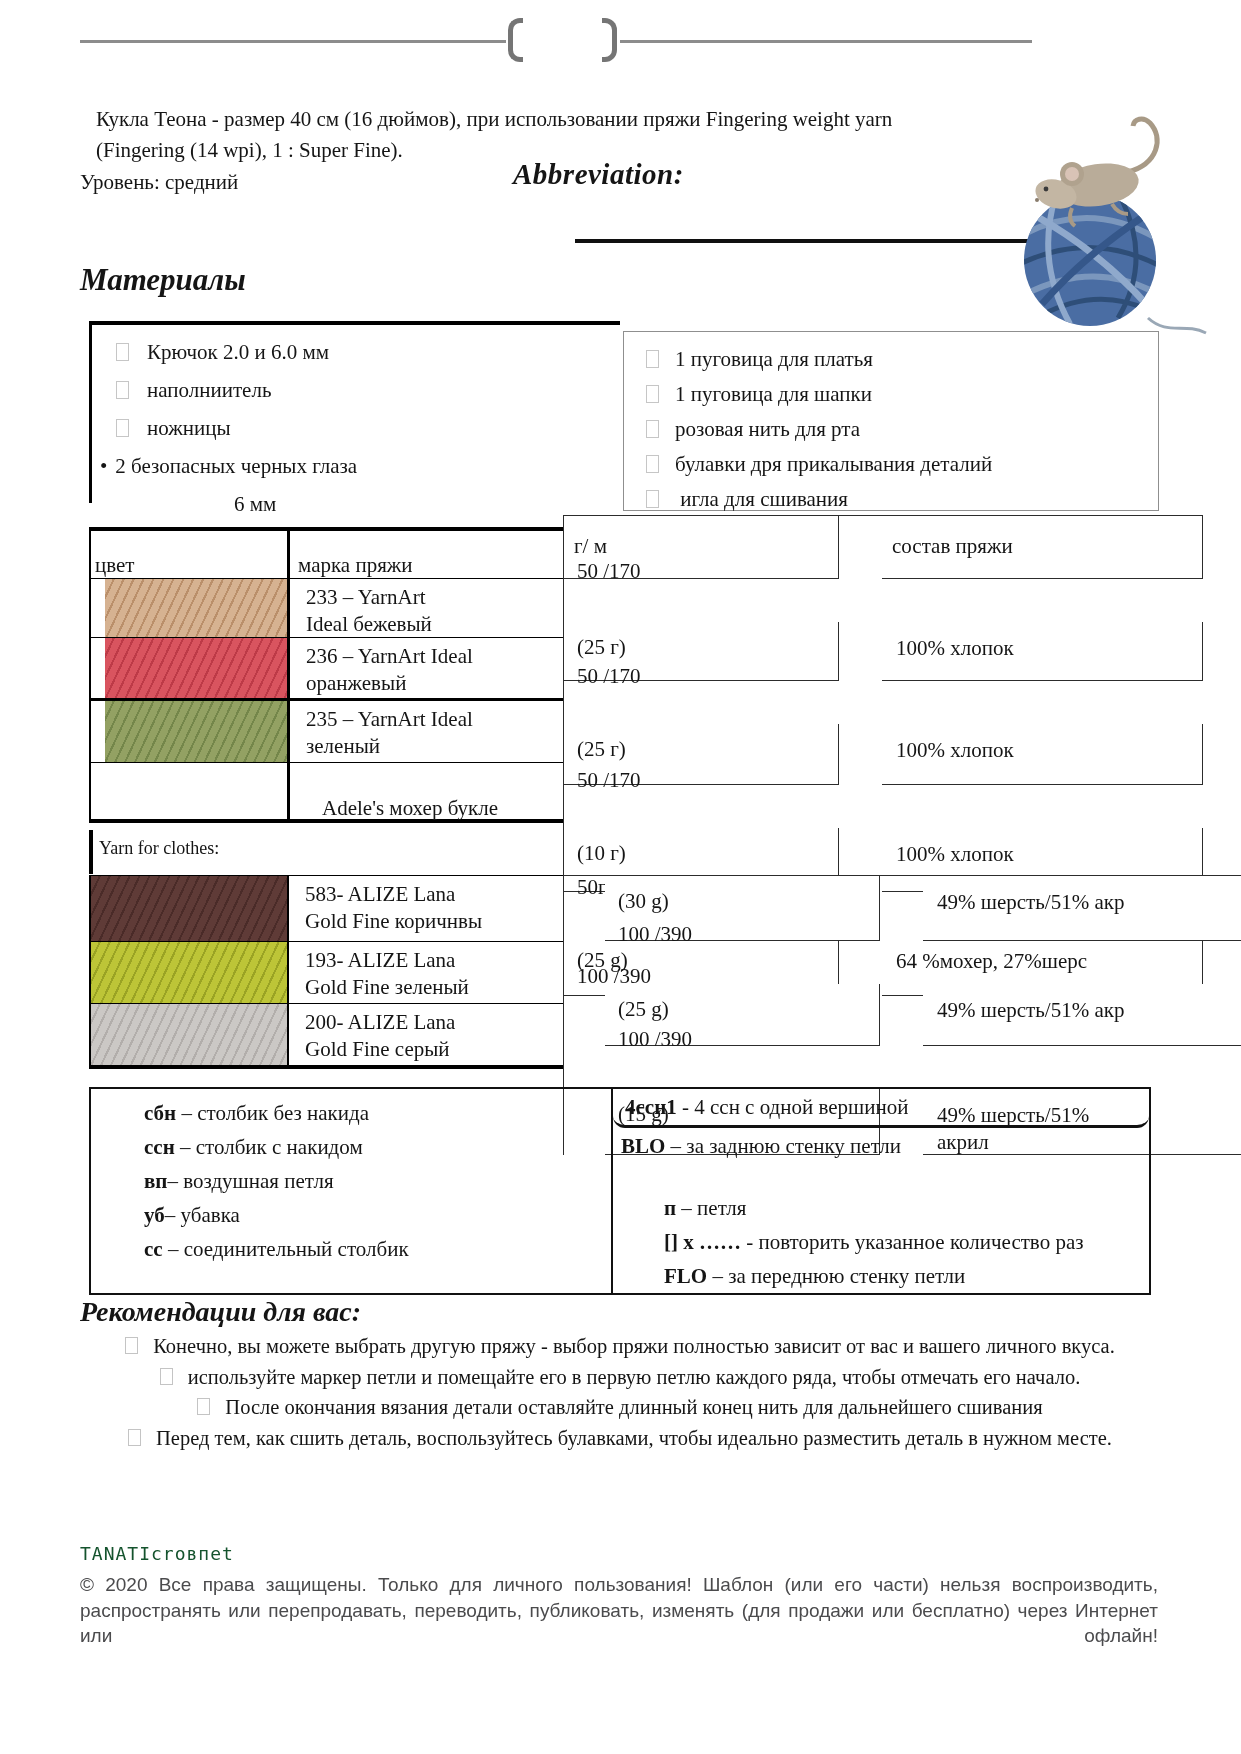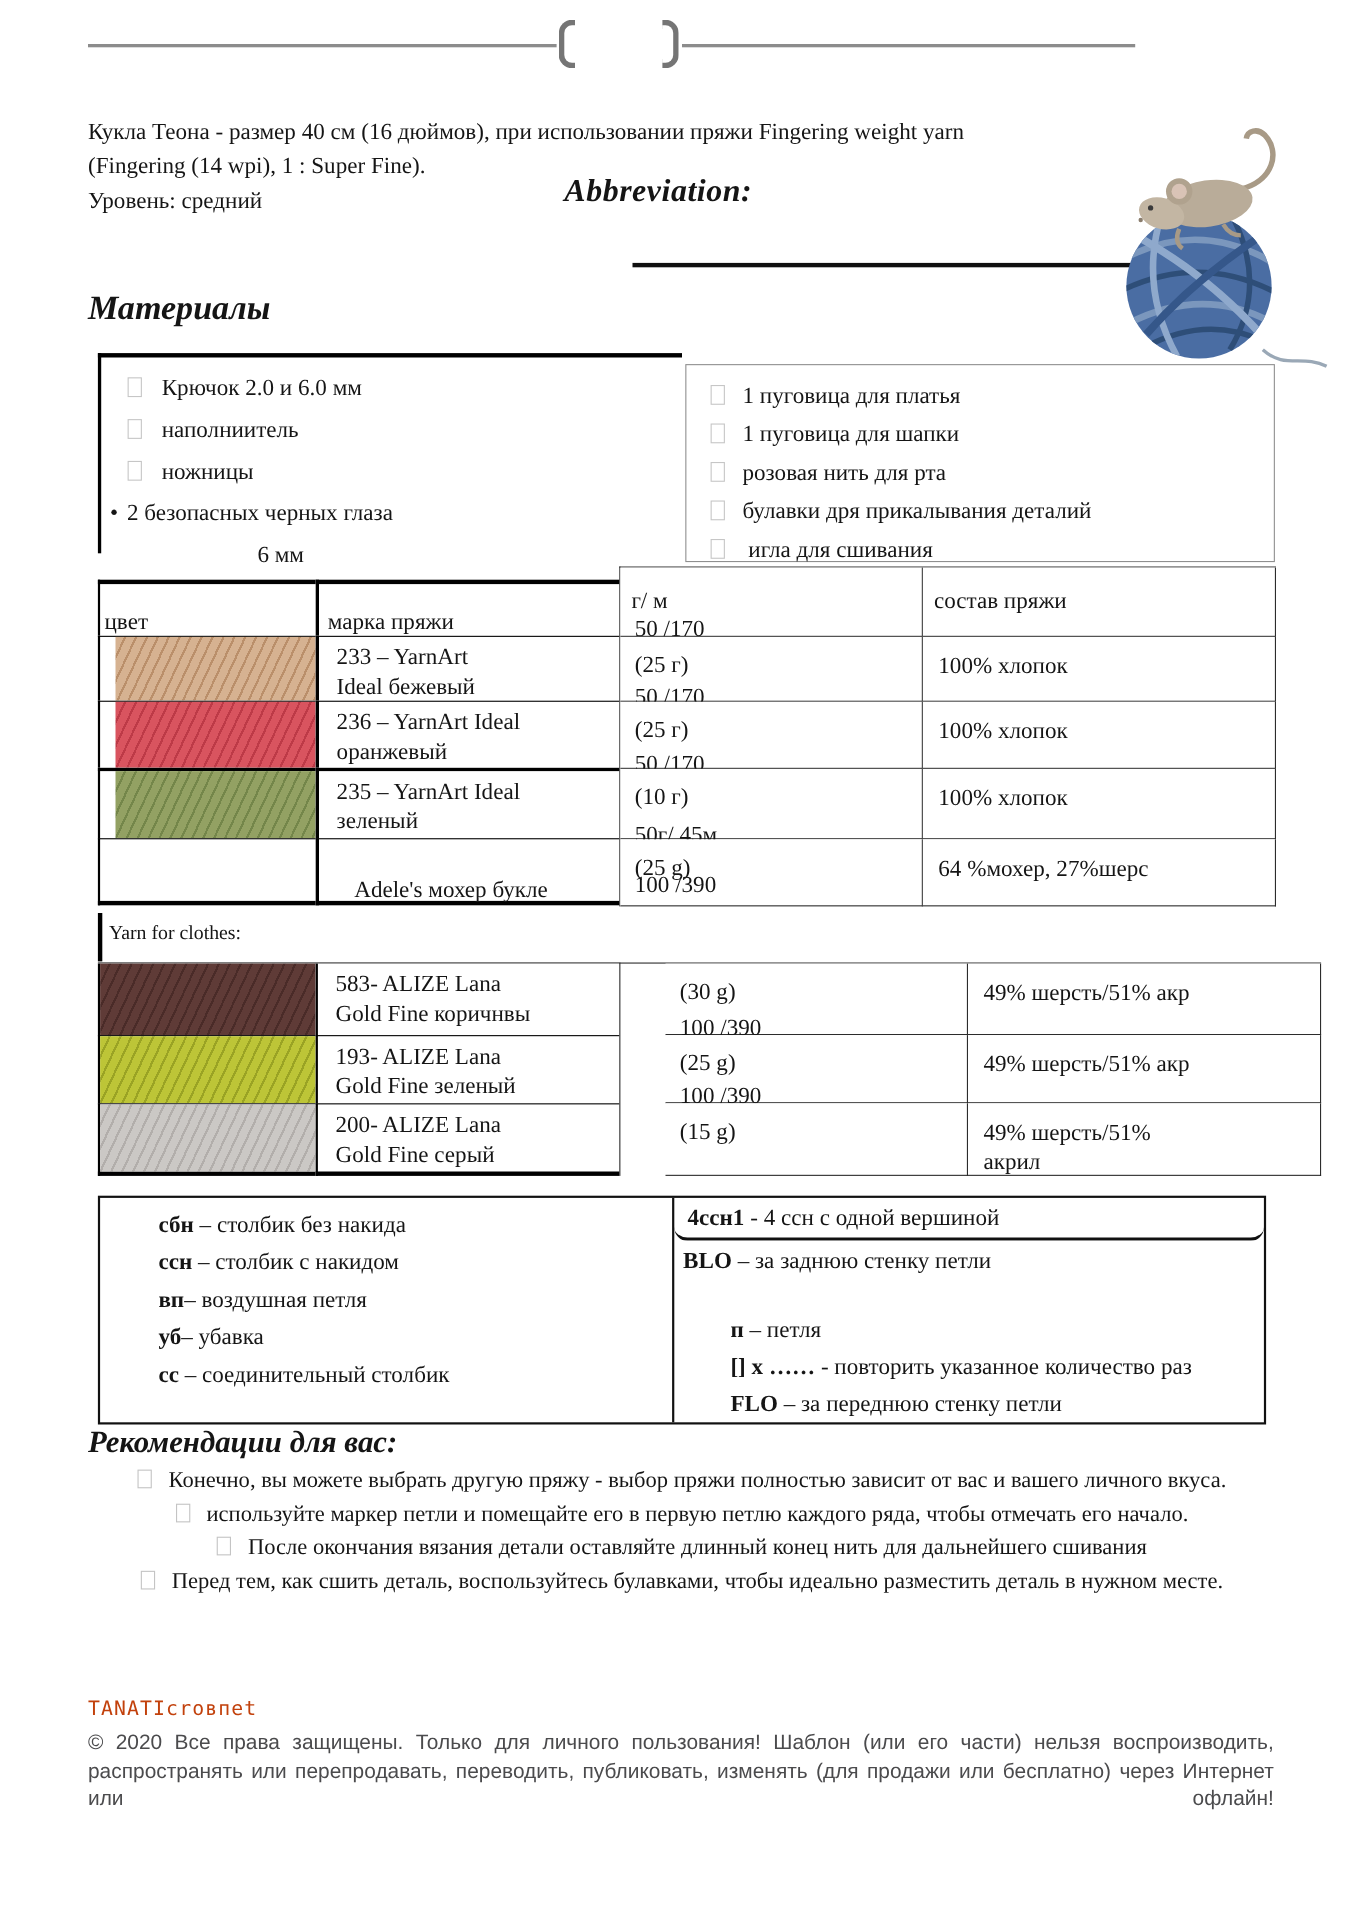--- a/index.html
+++ b/index.html
@@ -9,21 +9,21 @@
   
   .top-rule{position:absolute;left:80px;top:16px;width:952px;height:50px;}
   .rule-line{position:absolute;top:24px;height:3px;background:#8c8c8c;}
   .rule-left{left:0;width:426px;}
   .rule-right{left:540px;width:412px;}
   .bk{position:absolute;top:2px;width:15px;height:44px;border:5px solid #757575;box-sizing:border-box;}
   .bk-l{left:428px;border-right:none;border-radius:12px 0 0 12px;}
   .bk-r{left:522px;border-left:none;border-radius:0 12px 12px 0;}
 
   
-  .intro-p{position:absolute;left:80px;top:104px;width:852px;font-size:21px;line-height:31px;}
+  .intro-p{position:absolute;left:96px;top:104px;width:852px;font-size:21px;line-height:31px;}
   .level{position:absolute;left:80px;top:170px;font-size:21px;}
   .abbr-title{position:absolute;left:513px;top:158px;font-size:29px;font-style:italic;font-weight:600;letter-spacing:.5px;}
   .abbr-underline{position:absolute;left:575px;top:239px;width:461px;height:4px;background:#101010;}
 
   
   .h-materials{position:absolute;left:80px;top:262px;font-size:31px;font-style:italic;font-weight:600;}
   .h-recs{position:absolute;left:80px;top:1296px;font-size:28px;font-style:italic;font-weight:600;}
 
   
   .mat-left{position:absolute;left:89px;top:321px;width:531px;height:182px;box-sizing:border-box;
@@ -33,21 +33,21 @@
   .tofu{display:inline-block;width:11px;height:16px;border:1.5px solid #c6c6c6;margin-right:18px;vertical-align:-2px;}
   .mat-right .tofu{margin-right:16px;}
   .bullet-line{margin-left:-16px;}
   .bullet-dot{margin-right:8px;}
   .mm-line{text-indent:118px;}
 
   
   .ytab{position:absolute;left:89px;width:1070px;}
   .yt-left{position:absolute;left:0;display:grid;grid-template-columns:198px 276px;}
   .yt-right{position:absolute;left:474px;display:grid;grid-template-columns:275px 321px;
-            border-top:1.5px solid #2c2c2c;border-left:1.5px solid #2c2c2c;}
+            border-top:1.5px solid #2c2c2c;border-left:1.5px solid #2c2c2c;gap:43px;}
   .yt-right .c{border-right:1.5px solid #2c2c2c;border-bottom:1.5px solid #2c2c2c;}
   .c{position:relative;box-sizing:border-box;background:#fff;font-size:21px;}
   .bt-thick{border-top:4px solid #000;}   .bt-thin{border-top:1.5px solid #000;}
   .bt-mid{border-top:3.5px solid #000;}   .bb-thick{border-bottom:4px solid #000;}
   .bl-2{border-left:2px solid #000;}      .bl-3{border-left:3px solid #000;}
   .hdr-label{padding:18px 0 0 10px;}
   .brand{padding:5px 0 0 16px;line-height:27px;}
   .brand-low{padding:32px 0 0 32px;}
   .wcell{padding:13px 0 0 13px;}
   .wline2{position:absolute;bottom:-9px;left:13px;}
@@ -69,21 +69,21 @@
   .ab-line{line-height:34px;padding-left:12px;margin-left:39px;}
   .term{font-weight:bold;}
 
   
   .recs{position:absolute;left:80px;top:1334px;width:1078px;font-size:20.5px;line-height:25.5px;text-align:center;}
   .rec-item{margin:0 0 5px 0;}
   .rec-tofu{display:inline-block;width:11px;height:15px;border:1.5px solid #c4c4c4;margin:0 15px 0 2px;vertical-align:-1px;}
 
   
   .watermark{position:absolute;left:80px;top:1543px;font-family:"DejaVu Sans Mono",monospace;
-             font-size:18px;color:#c2410c;letter-spacing:1px;}
+             font-size:18px;color:#14532d;letter-spacing:1px;}
   .copyright{position:absolute;left:80px;top:1572px;width:1078px;
              font-family:"Liberation Sans",sans-serif;font-size:19px;line-height:25.5px;color:#4b4b4d;
              text-align:justify;text-align-last:justify;}
 
   .illu{position:absolute;left:1000px;top:112px;width:210px;height:235px;}
 </style>
 </head>
 <body>
 
 <div class="page">

